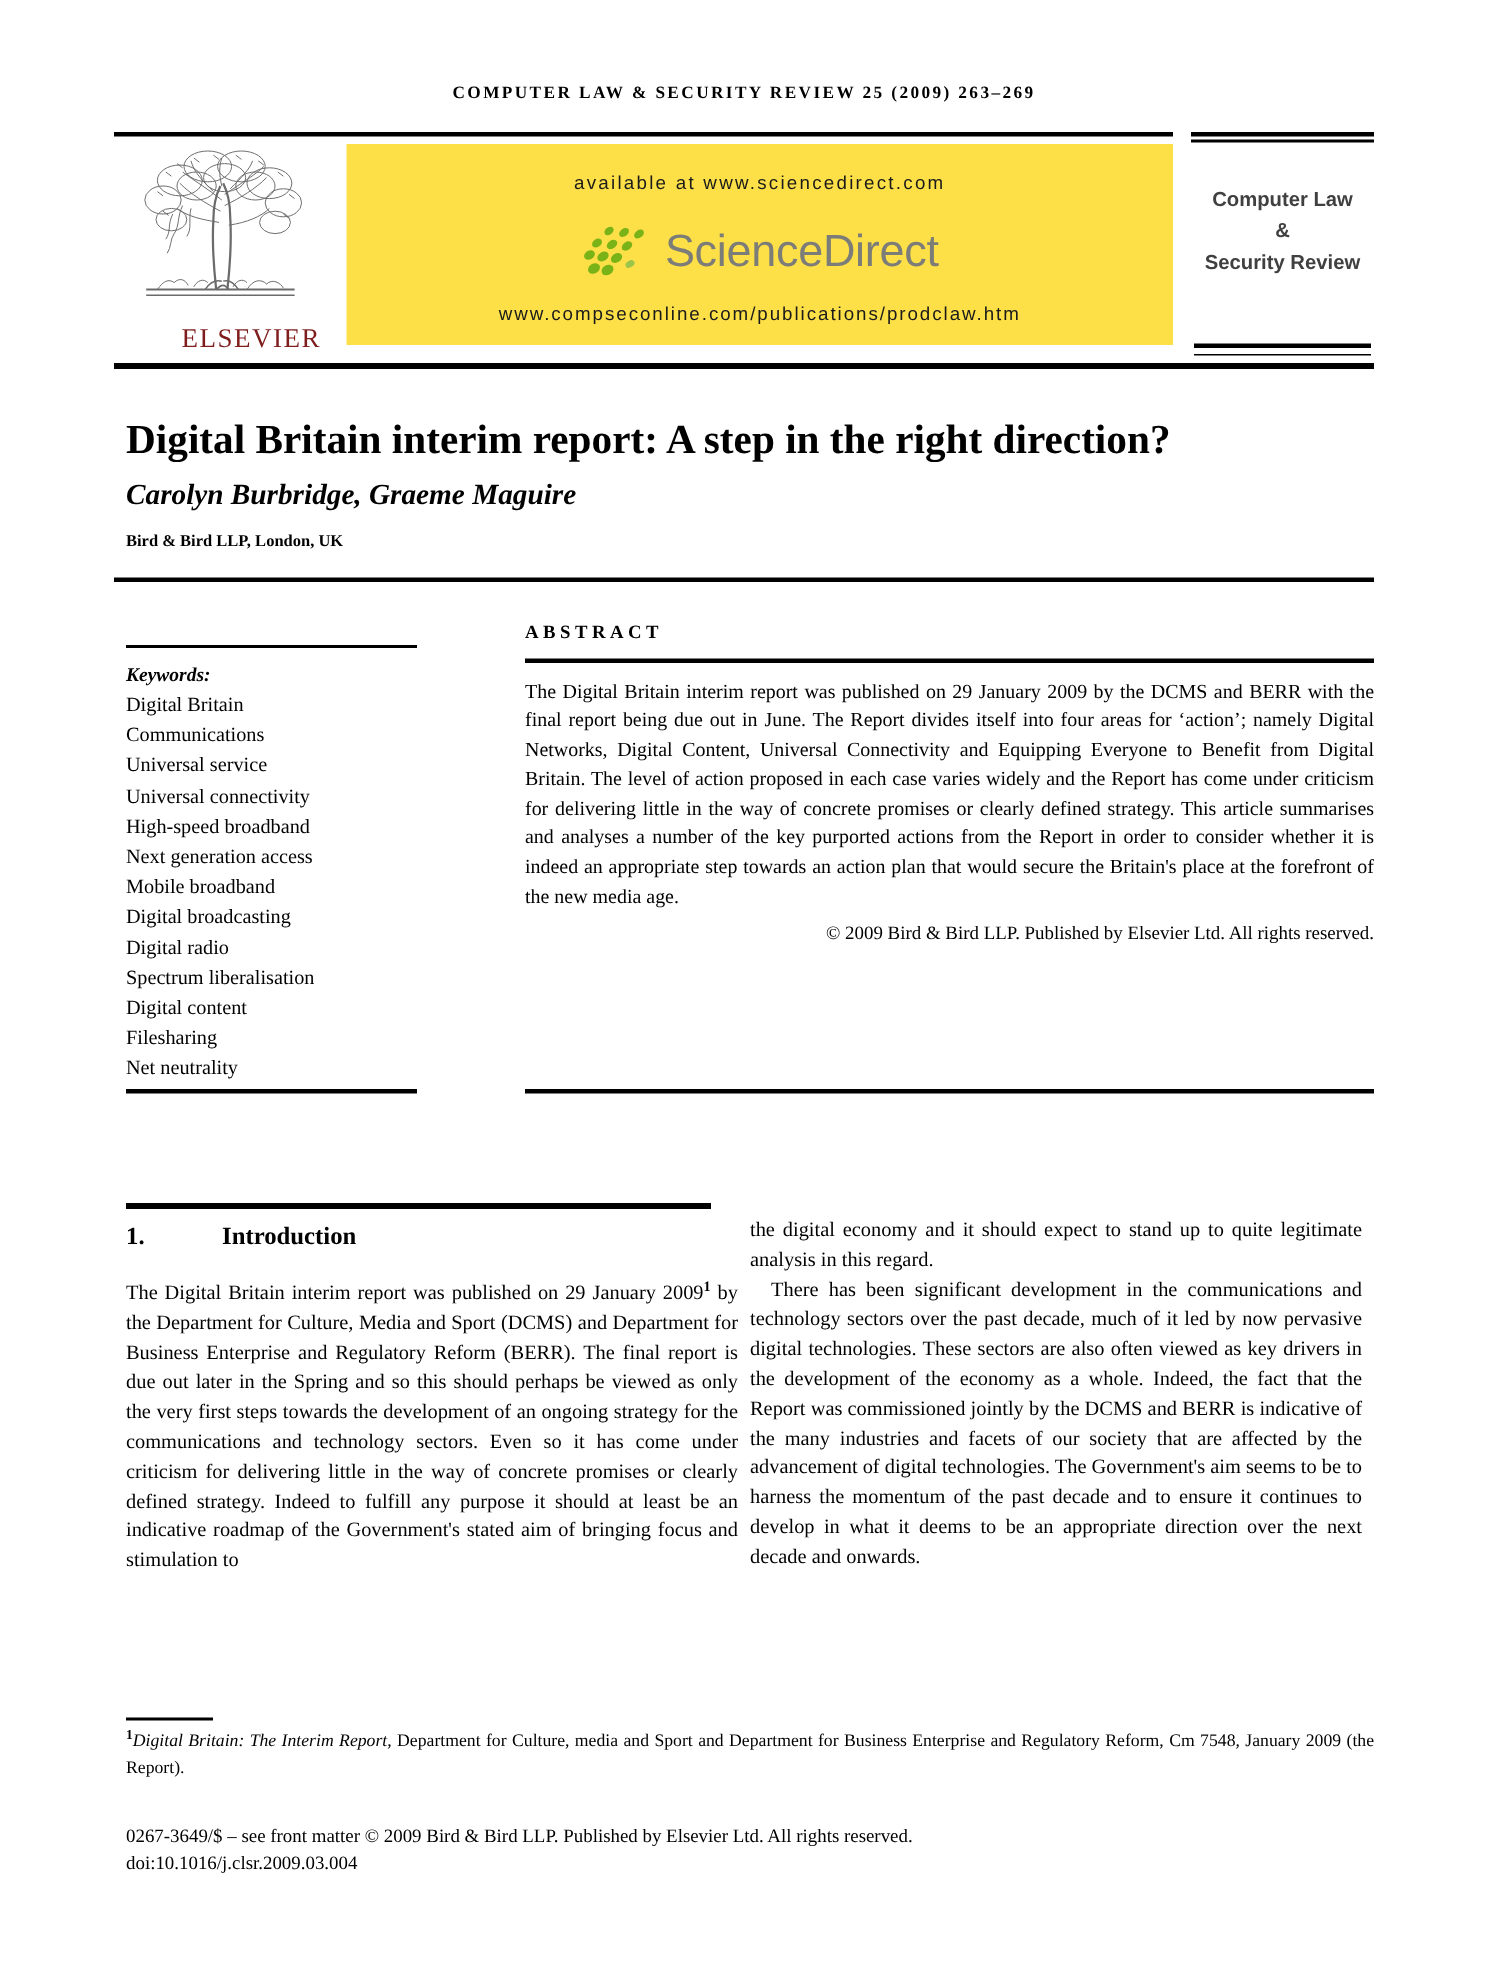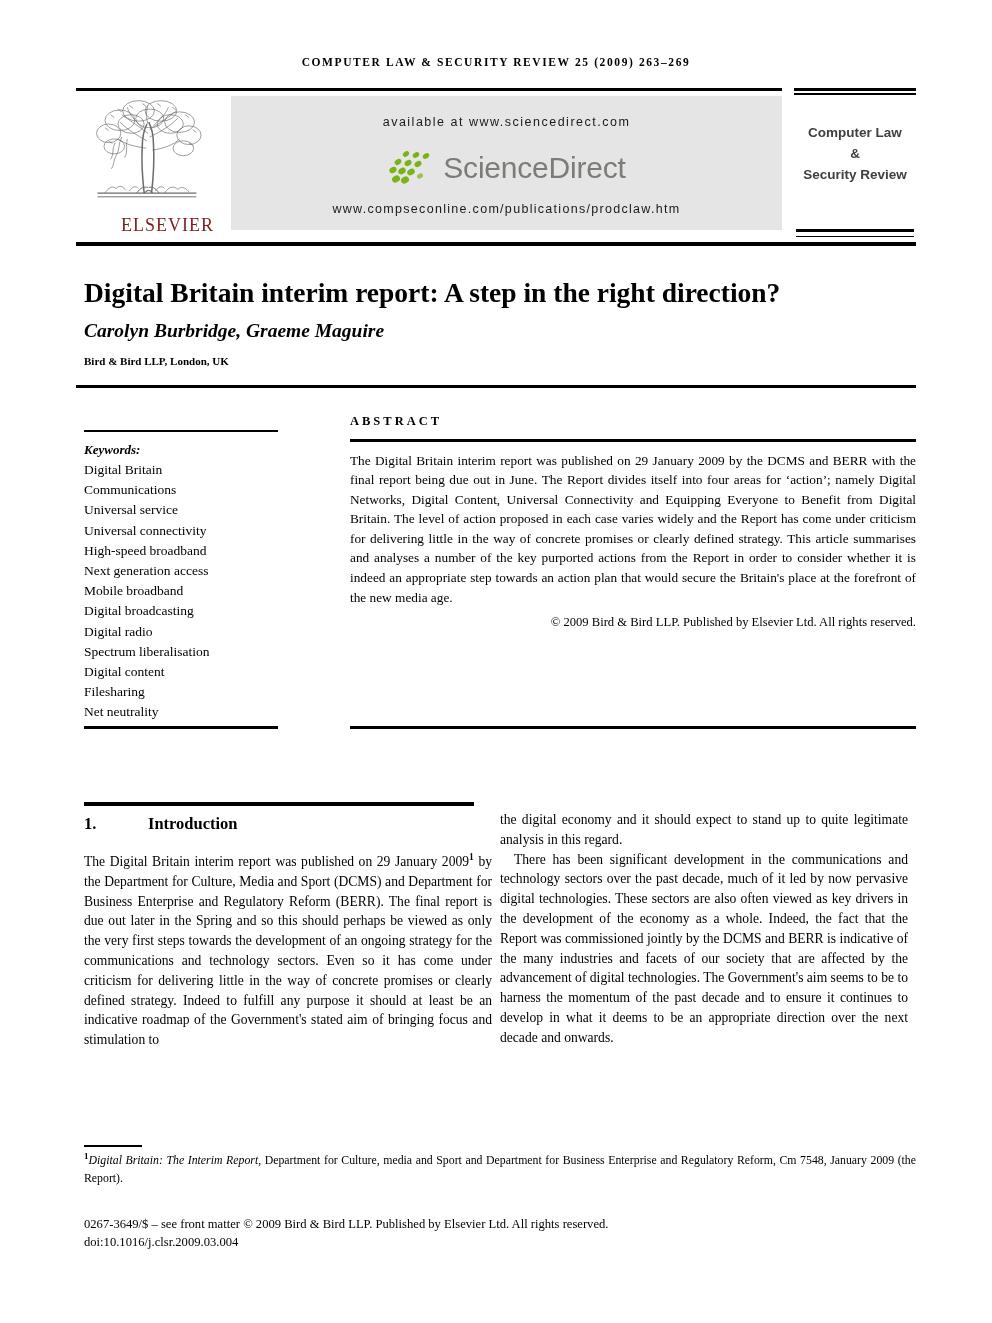--- a/index.html
+++ b/index.html
@@ -76,21 +76,21 @@
     font-size: 18px;
     letter-spacing: 1px;
     color: #7f1d1d;
   }
 
   .sd-banner {
     position: absolute;
     left: 155px; top: 8px;
     width: 551px;
     height: 134px;
-    background: #e5e5e5;
+    background: #fde047;
   }
   .sd-available {
     position: absolute;
     left: 0; top: 19px;
     width: 551px;
     text-align: center;
     font-family: "Liberation Sans", sans-serif;
     font-size: 12.5px;
     letter-spacing: 1.5px;
     color: #1a1a1a;

